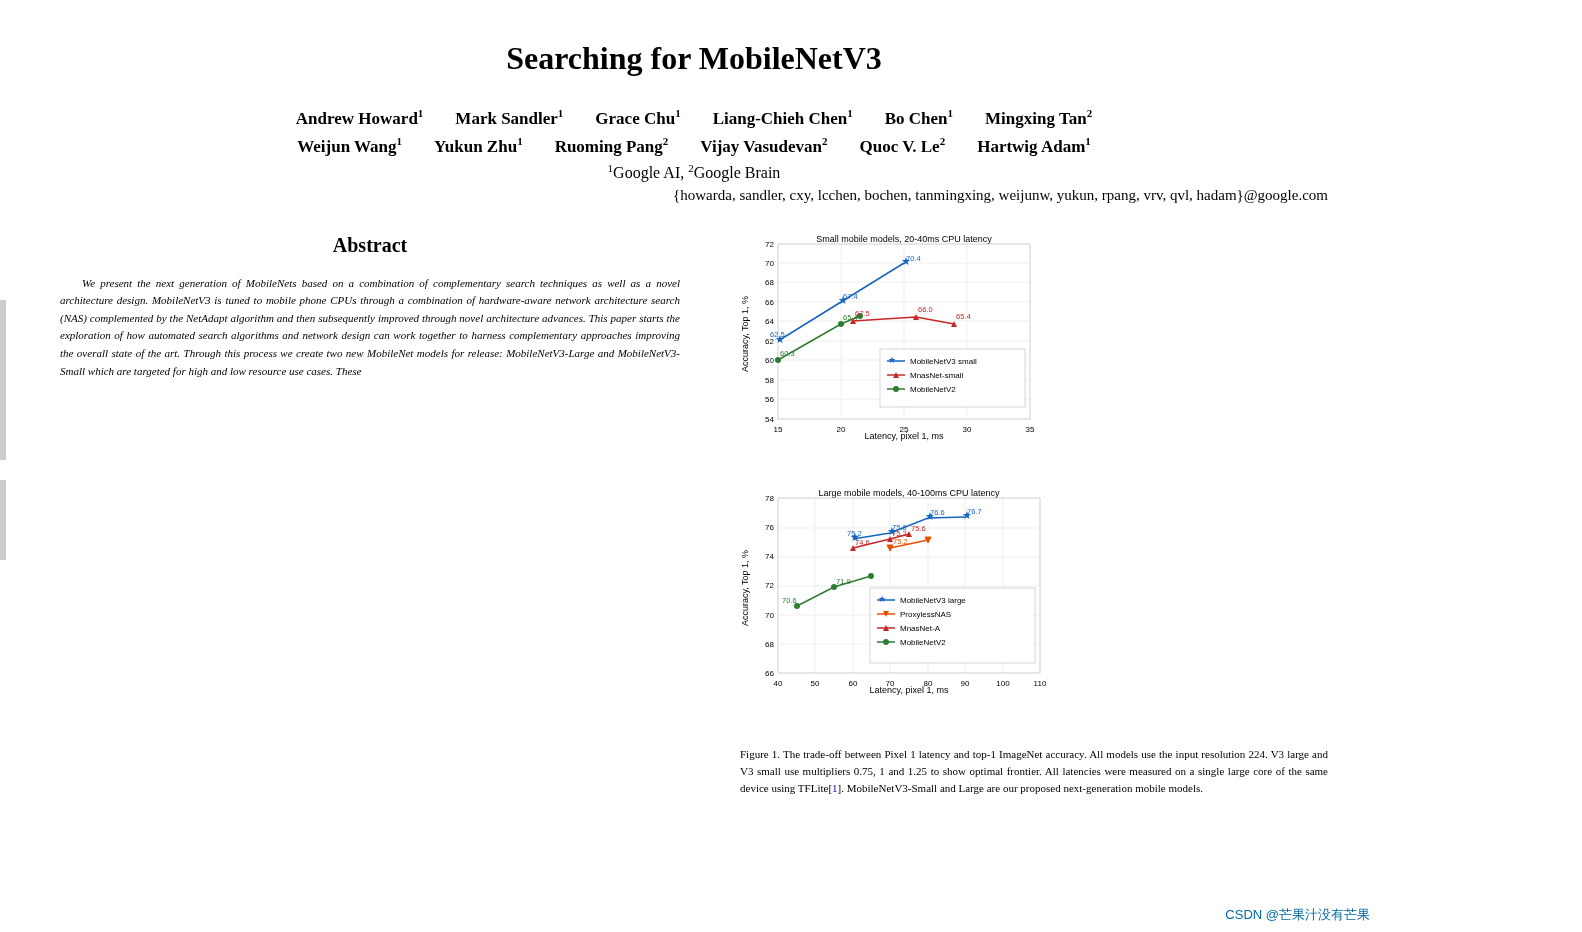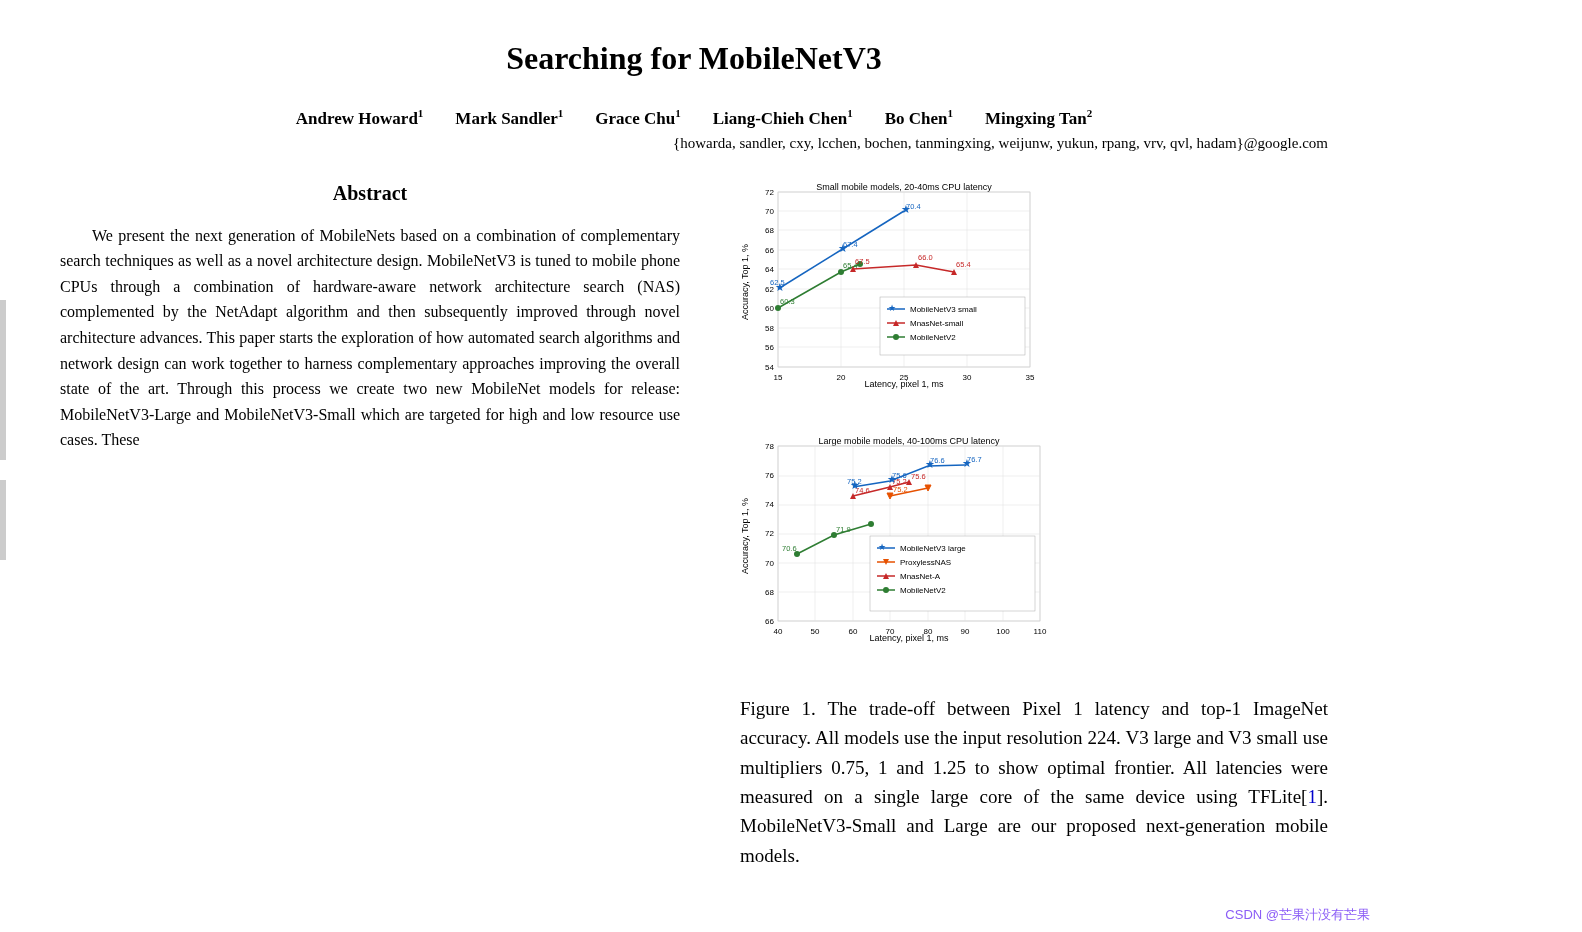--- a/index.html
+++ b/index.html
@@ -70,54 +70,55 @@
     .right-column {
       flex: 1;
     }
     .abstract-title {
       font-size: 20px;
       font-weight: bold;
       text-align: center;
       margin-bottom: 18px;
     }
     .abstract-text {
-      font-size: 16px;
+      font-size: 11px;
       line-height: 1.6;
       text-align: justify;
+      font-style: italic;
     }
     .abstract-text p {
       text-indent: 2em;
     }
     
     .charts-container {
       display: flex;
       gap: 10px;
       margin-bottom: 14px;
       flex-direction: column;
     }
     .chart-wrapper {
       flex: 1;
       position: relative;
     }
     .figure-caption {
-      font-size: 19px;
+      font-size: 11px;
       line-height: 1.55;
       text-align: justify;
     }
     .figure-caption a {
       color: #0000cc;
       text-decoration: none;
     }
     
     .csdn-watermark {
       position: absolute;
       bottom: 8px;
       right: 18px;
       font-size: 13px;
-      color: #8b5cf6;
+      color: #0369a1;
       font-family: Arial, sans-serif;
     }
     .left-bar {
       position: absolute;
       left: 0;
       top: 300px;
       width: 6px;
       height: 160px;
       background: #ccc;
     }
@@ -142,20 +143,31 @@
   </div>
 
   <div class="authors-section">
     <div class="authors-row">
       <span class="author-name">Andrew Howard<sup>1</sup></span>
       <span class="author-name">Mark Sandler<sup>1</sup></span>
       <span class="author-name">Grace Chu<sup>1</sup></span>
       <span class="author-name">Liang-Chieh Chen<sup>1</sup></span>
       <span class="author-name">Bo Chen<sup>1</sup></span>
       <span class="author-name">Mingxing Tan<sup>2</sup></span>
+    </div>
+    <div class="authors-row">
+      <span class="author-name">Weijun Wang<sup>1</sup></span>
+      <span class="author-name">Yukun Zhu<sup>1</sup></span>
+      <span class="author-name">Ruoming Pang<sup>2</sup></span>
+      <span class="author-name">Vijay Vasudevan<sup>2</sup></span>
+      <span class="author-name">Quoc V. Le<sup>2</sup></span>
+      <span class="author-name">Hartwig Adam<sup>1</sup></span>
+    </div>
+    <div class="affiliations">
+      <sup>1</sup>Google AI, <sup>2</sup>Google Brain
     </div>
     <div class="email-line">{howarda, sandler, cxy, lcchen, bochen, tanmingxing, weijunw, yukun, rpang, vrv, qvl, hadam}@google.com</div>
   </div>
 
   <div class="content-area">
     <div class="left-column">
       <div class="abstract-title">Abstract</div>
       <div class="abstract-text">
         <p>We present the next generation of MobileNets based on a combination of complementary search techniques as well as a novel architecture design. MobileNetV3 is tuned to mobile phone CPUs through a combination of hardware-aware network architecture search (NAS) complemented by the NetAdapt algorithm and then subsequently improved through novel architecture advances. This paper starts the exploration of how automated search algorithms and network design can work together to harness complementary approaches improving the overall state of the art. Through this process we create two new MobileNet models for release: MobileNetV3-Large and MobileNetV3-Small which are targeted for high and low resource use cases. These</p>
       </div>

